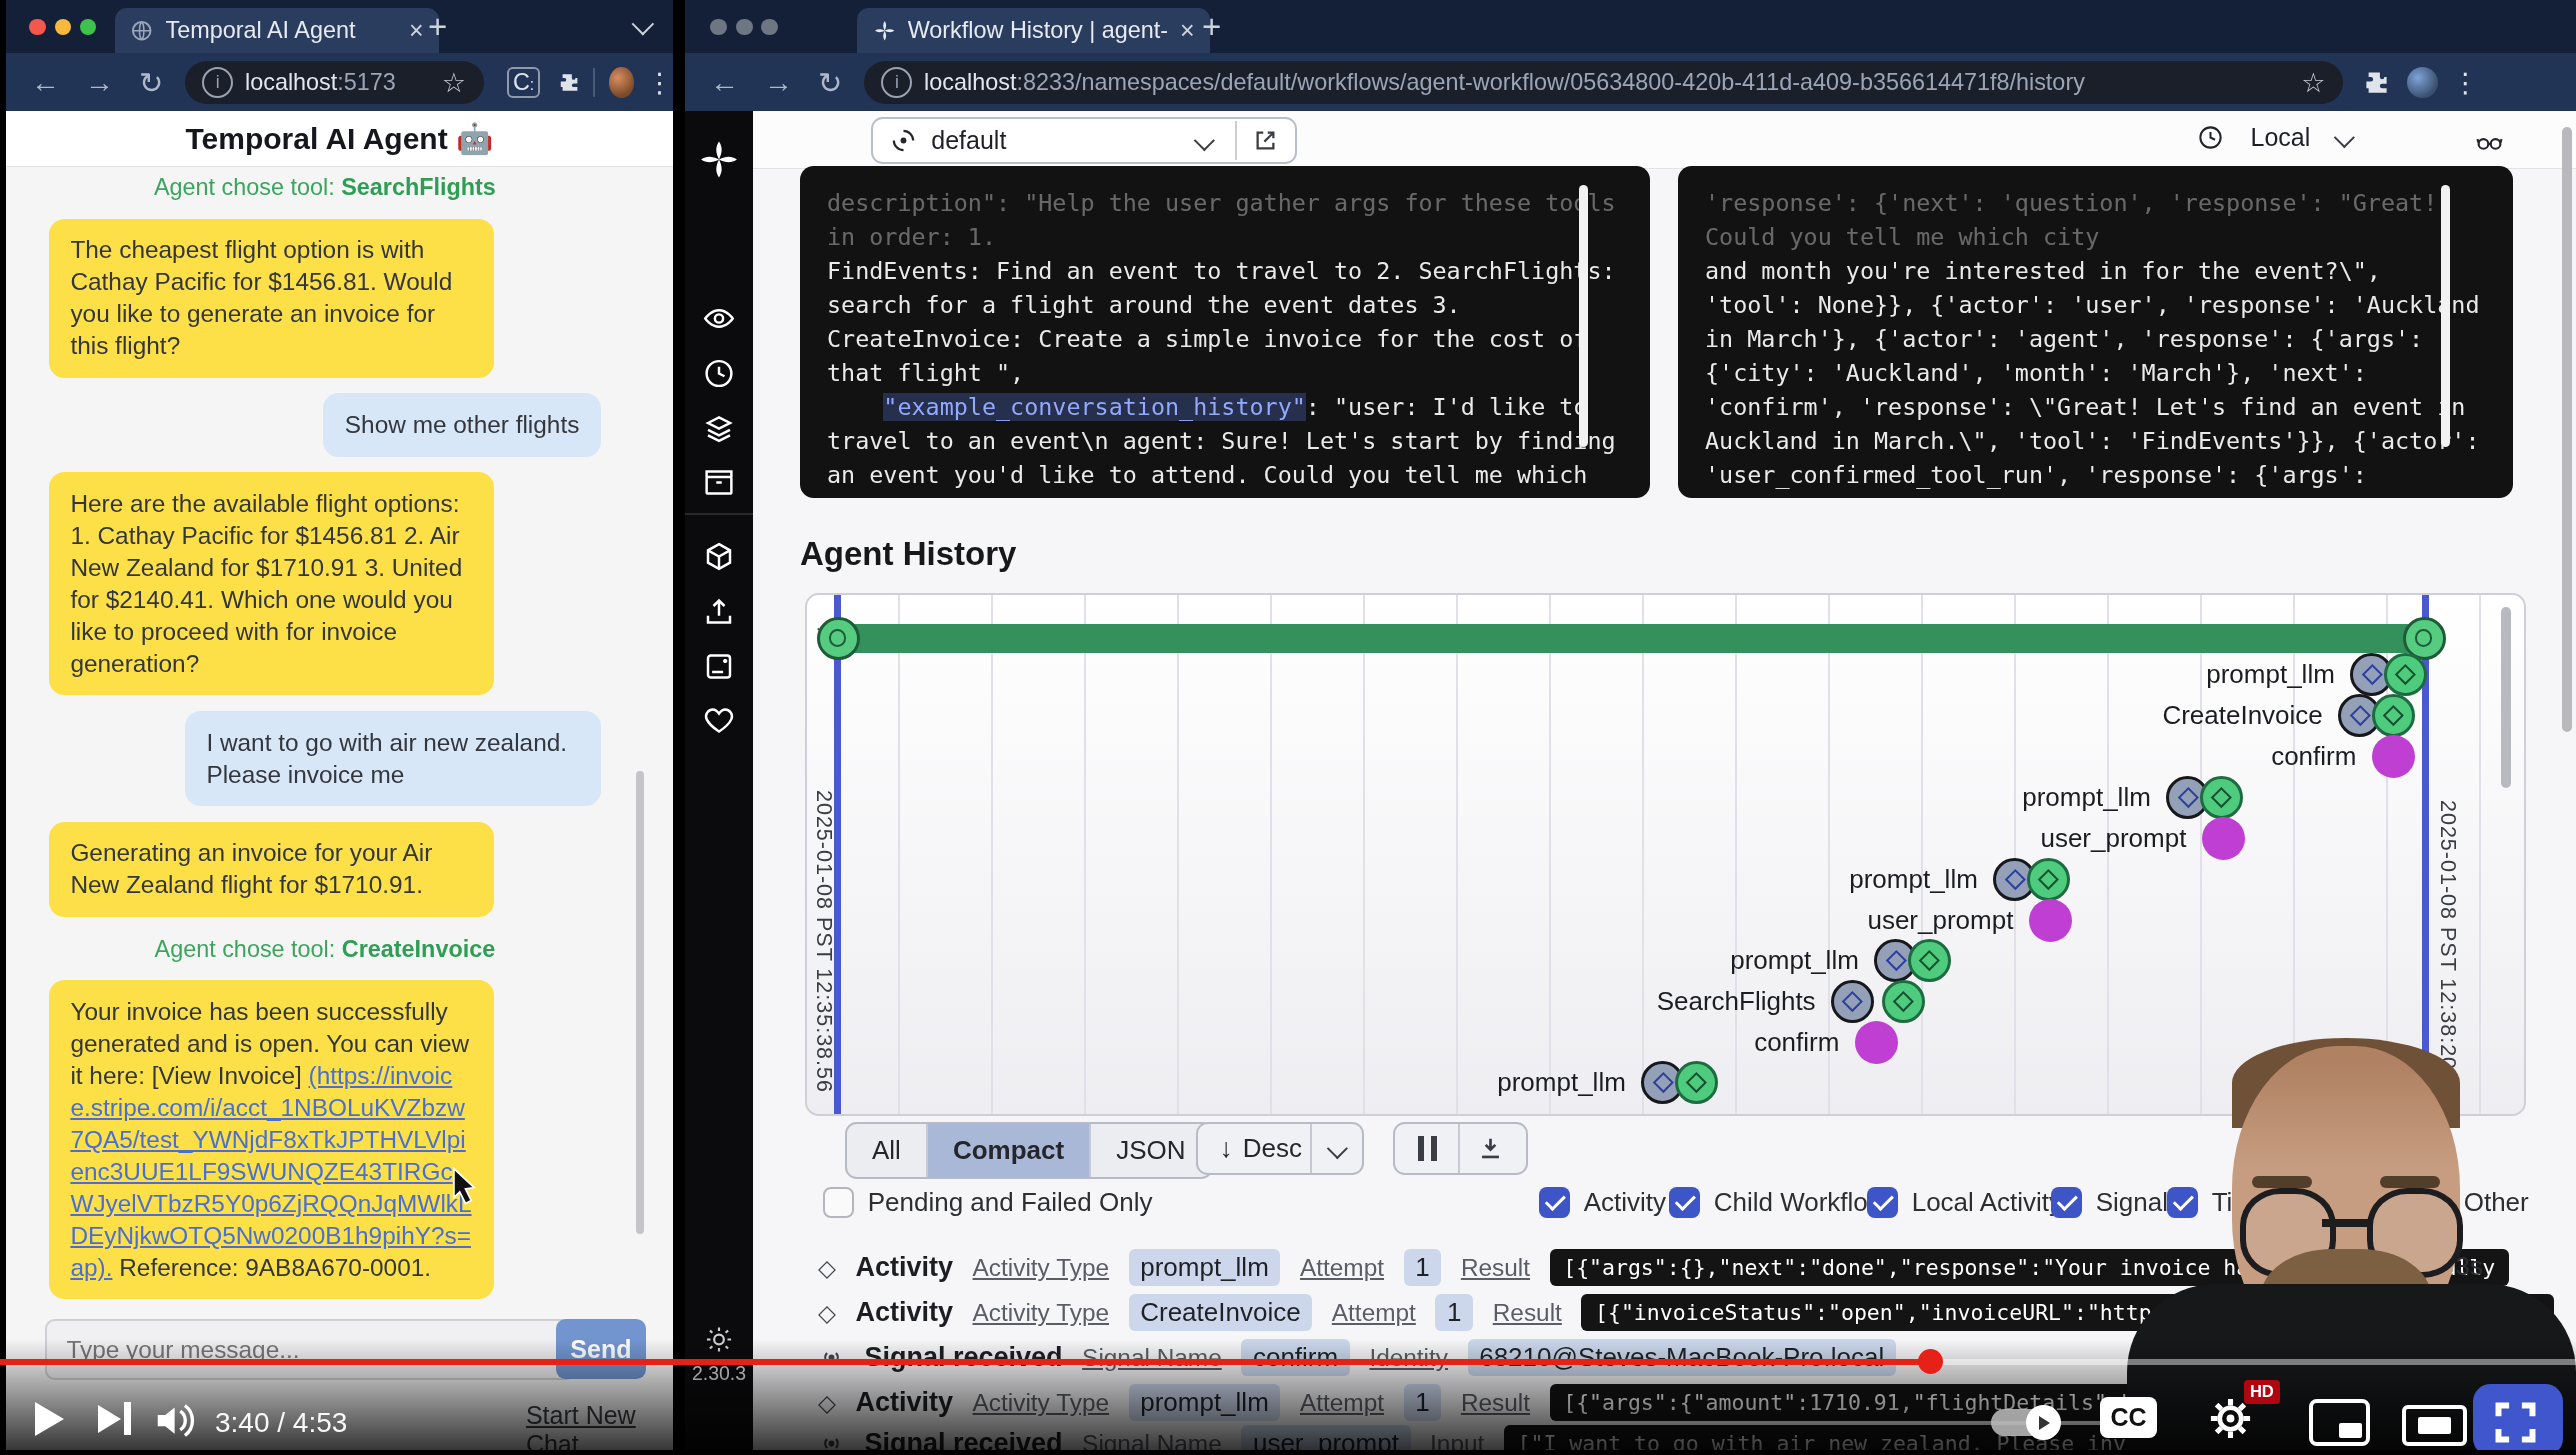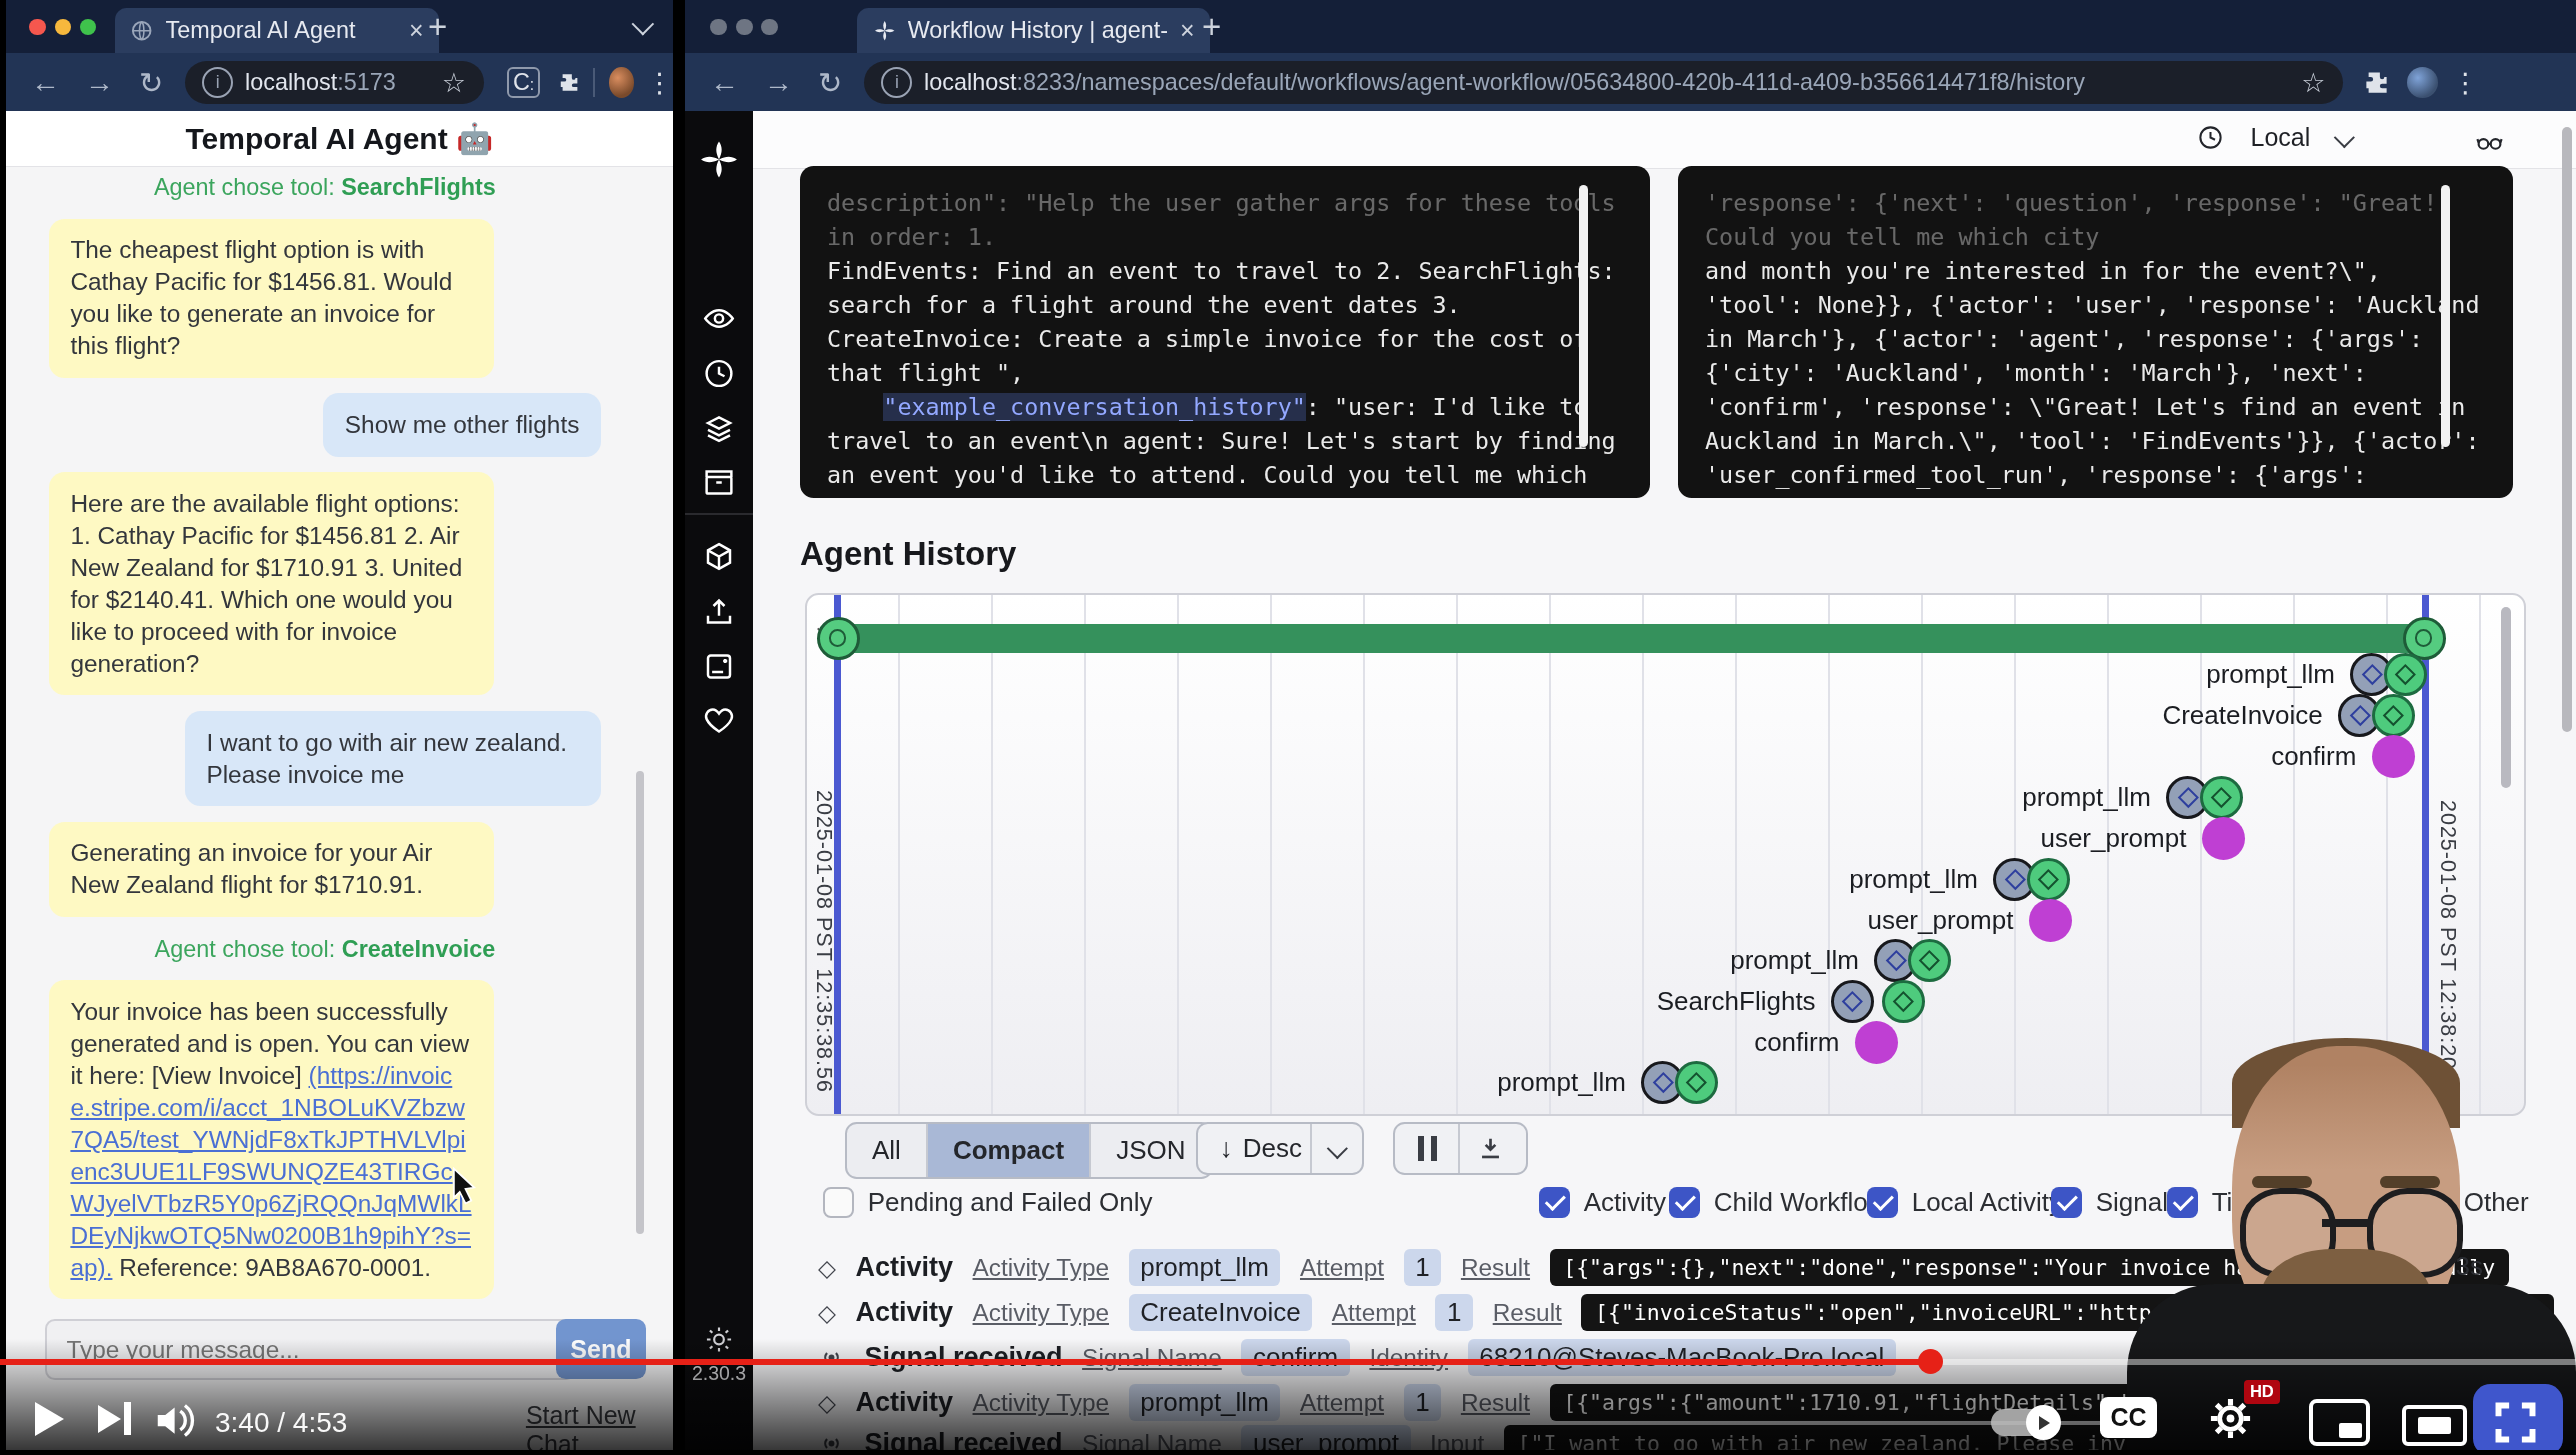--- a/index.html
+++ b/index.html
@@ -20,21 +20,21 @@
          font-size:17.6px;display:flex;align-items:center;justify-content:center;flex:none;}
   .urlrest{color:#9aa6b8;}
   .avatar{width:31px;height:31px;border-radius:50%;background:radial-gradient(circle at 35% 35%,#d98d5f,#7a4a2b 70%);}
   
   .lpage{position:absolute;left:0;right:0;top:111px;bottom:0;background:#f5f5f6;}
   .lheader{position:absolute;left:0;right:0;top:0;height:55px;background:#fff;border-bottom:1px solid #e3e3e7;
            display:flex;align-items:center;justify-content:center;font-size:30px;font-weight:bold;color:#15171c;}
   .chat{position:absolute;left:43px;top:60px;width:552px;display:flex;flex-direction:column;gap:15.6px;font-size:24.4px;line-height:32px;color:#33363c;}
   .toolline{align-self:center;color:#3ba55d;font-size:23.4px;}
   .toolline b{color:#2f9e54;}
-  .bub{background:#fef9c3;border-radius:15.6px;padding:15.6px 21.5px;max-width:402px;align-self:flex-start;}
+  .bub{background:#fde047;border-radius:15.6px;padding:15.6px 21.5px;max-width:402px;align-self:flex-start;}
   .bub.user{background:#d8e7f8;align-self:flex-end;max-width:373px;}
   .bub a{color:#4a6fd4;text-decoration:underline;word-break:break-all;}
   .ended{align-self:center;color:#72757c;font-size:23.4px;}
   .inputrow{position:absolute;left:39px;top:1208px;width:601px;height:60px;}
   .msginput{position:absolute;left:0;top:0;width:488px;height:57px;border:2px solid #cfcfd5;background:#f0f0f2;
             border-radius:9.8px;font-size:24.4px;color:#9aa0a8;padding:0 19.5px;font-family:"Liberation Sans",sans-serif;}
   .sendbtn{position:absolute;right:0;top:0;width:90px;height:60px;background:#7295cf;border:none;border-radius:9.8px;
            color:#fff;font-size:25px;font-weight:bold;}
   .chatscroll{position:absolute;left:630px;top:660px;width:7.8px;height:463px;background:#c4c4c9;border-radius:3.9px;}
   .startnew{position:absolute;left:520px;top:1290px;font-size:25px;color:#3a3c41;text-decoration:underline;}
@@ -244,20 +244,33 @@
           <path d="M12 20s-7-4.5-9-9c-1.4-3.3 1-7 4.5-7C10 4 12 7 12 7s2-3 4.5-3C20 4 22.4 7.7 21 11c-2 4.5-9 9-9 9z"></path>
         </svg>
       <svg class="sideic" style="top:1214px;width:29px;height:29px;" viewBox="0 0 24 24" fill="none" stroke="#cfcfd4" stroke-width="1.8">
           <circle cx="12" cy="12" r="4"></circle>
           <path d="M12 2v3M12 19v3M2 12h3M19 12h3M4.5 4.5l2 2M17.5 17.5l2 2M19.5 4.5l-2 2M6.5 17.5l-2 2"></path>
         </svg>
       <span class="verstr" style="top:1251px;">2.30.3</span>
     </div>
 
     <div class="nsbar">
+      <div class="nspill">
+        <svg style="margin:0 13.7px 0 15.6px;" width="29" height="29" viewBox="0 0 24 24">
+            <circle cx="12" cy="12" r="2.4" fill="#23252b"></circle>
+            <path d="M12 4a8 8 0 018 8M12 20a8 8 0 01-8-8" fill="none" stroke="#23252b" stroke-width="1.8"></path>
+          </svg>
+        <span>default</span>
+        <span class="chev" style="margin-left:auto;margin-right:23.4px;"></span>
+        <span style="width:2px;height:39px;background:#c9ccd4;"></span>
+        <svg style="margin:0 15.6px;" width="27" height="27" viewBox="0 0 24 24" fill="none" stroke="#3a3d44" stroke-width="2">
+            <path d="M14 5h5v5M19 5l-8 8"></path>
+            <path d="M19 14v5H5V5h5"></path>
+          </svg>
+      </div>
       <div class="abs" style="right:224px;top:11.7px;display:flex;align-items:center;gap:27px;font-size:25px;color:#1e2025;">
         <svg width="27" height="27" viewBox="0 0 24 24" fill="none" stroke="#23252b" stroke-width="1.8">
             <circle cx="12" cy="12" r="9"></circle>
             <path d="M12 7v5l4 2"></path>
           </svg>
         <span>Local</span>
         <span class="chev"></span>
       </div>
       <svg class="abs" style="right:70px;top:15.6px;" width="33" height="29" viewBox="0 0 24 24" fill="none" stroke="#23252b" stroke-width="1.8">
           <circle cx="7" cy="14" r="4"></circle>

